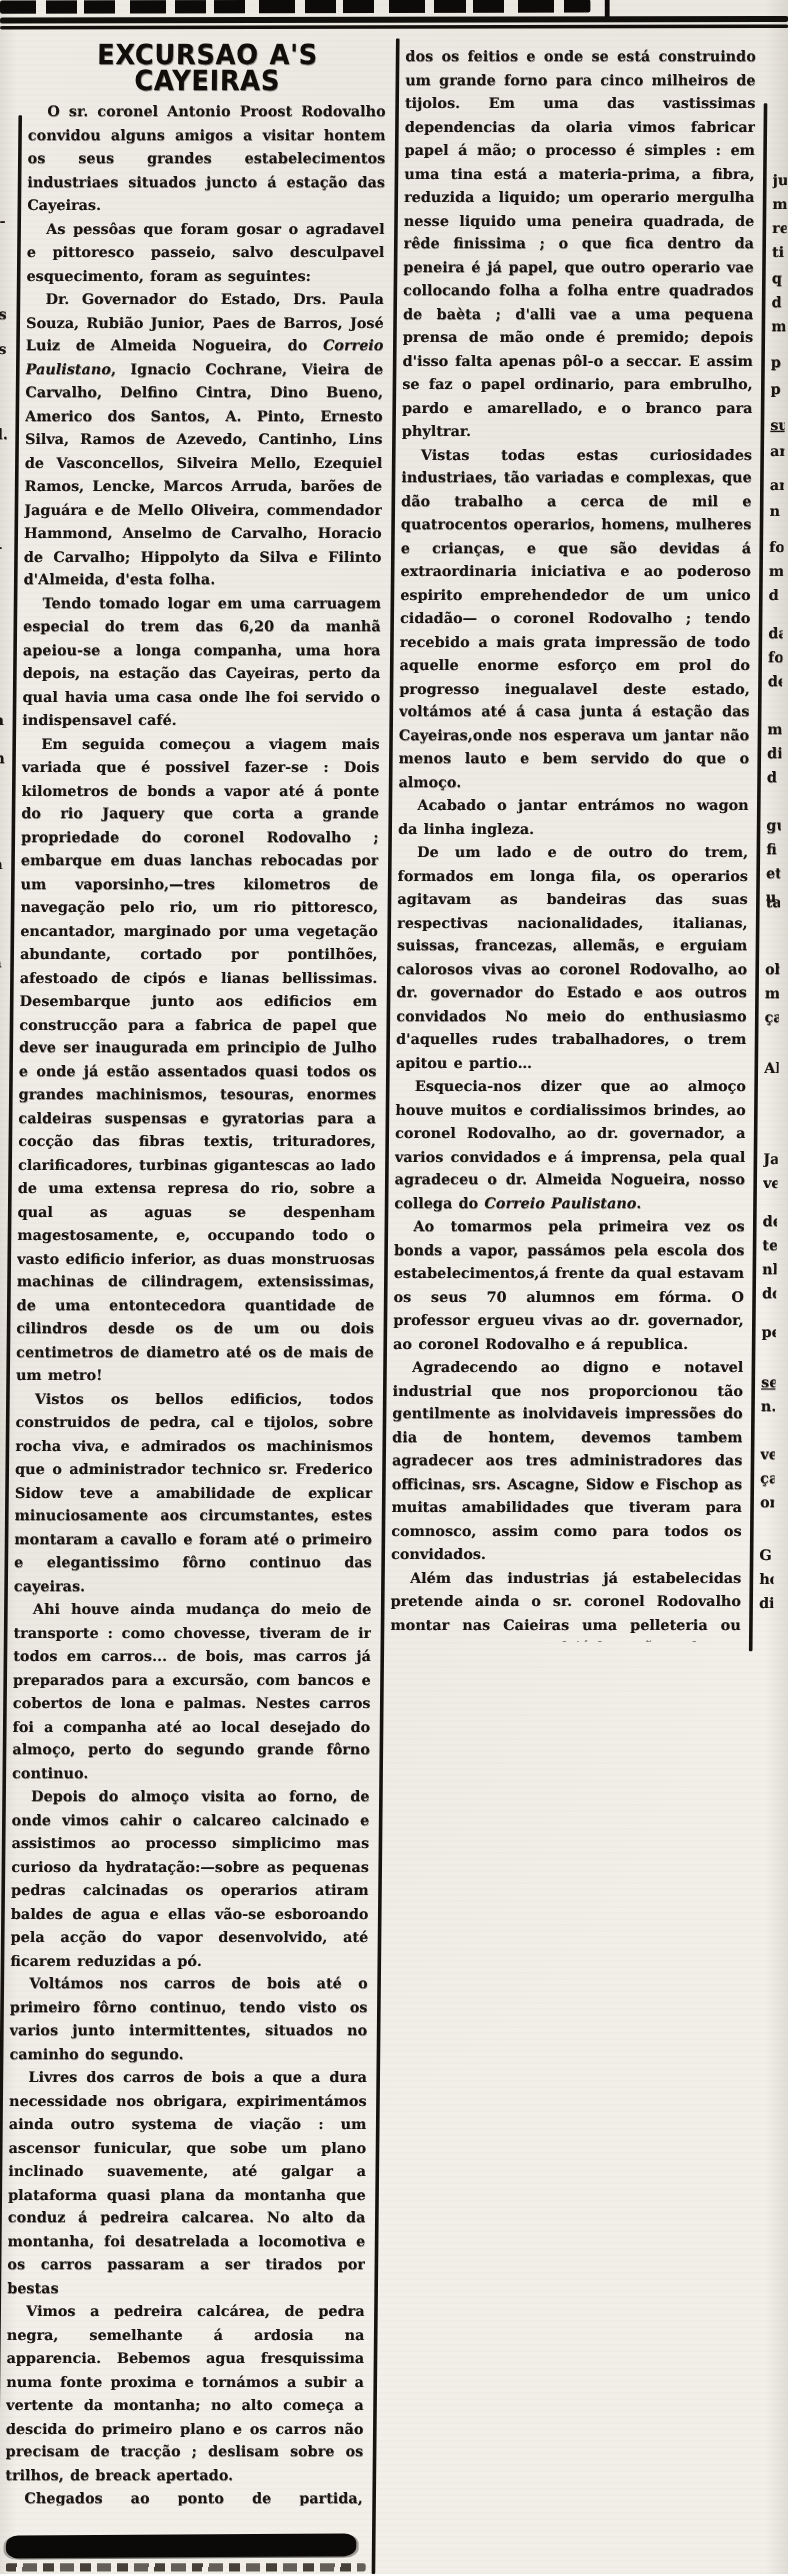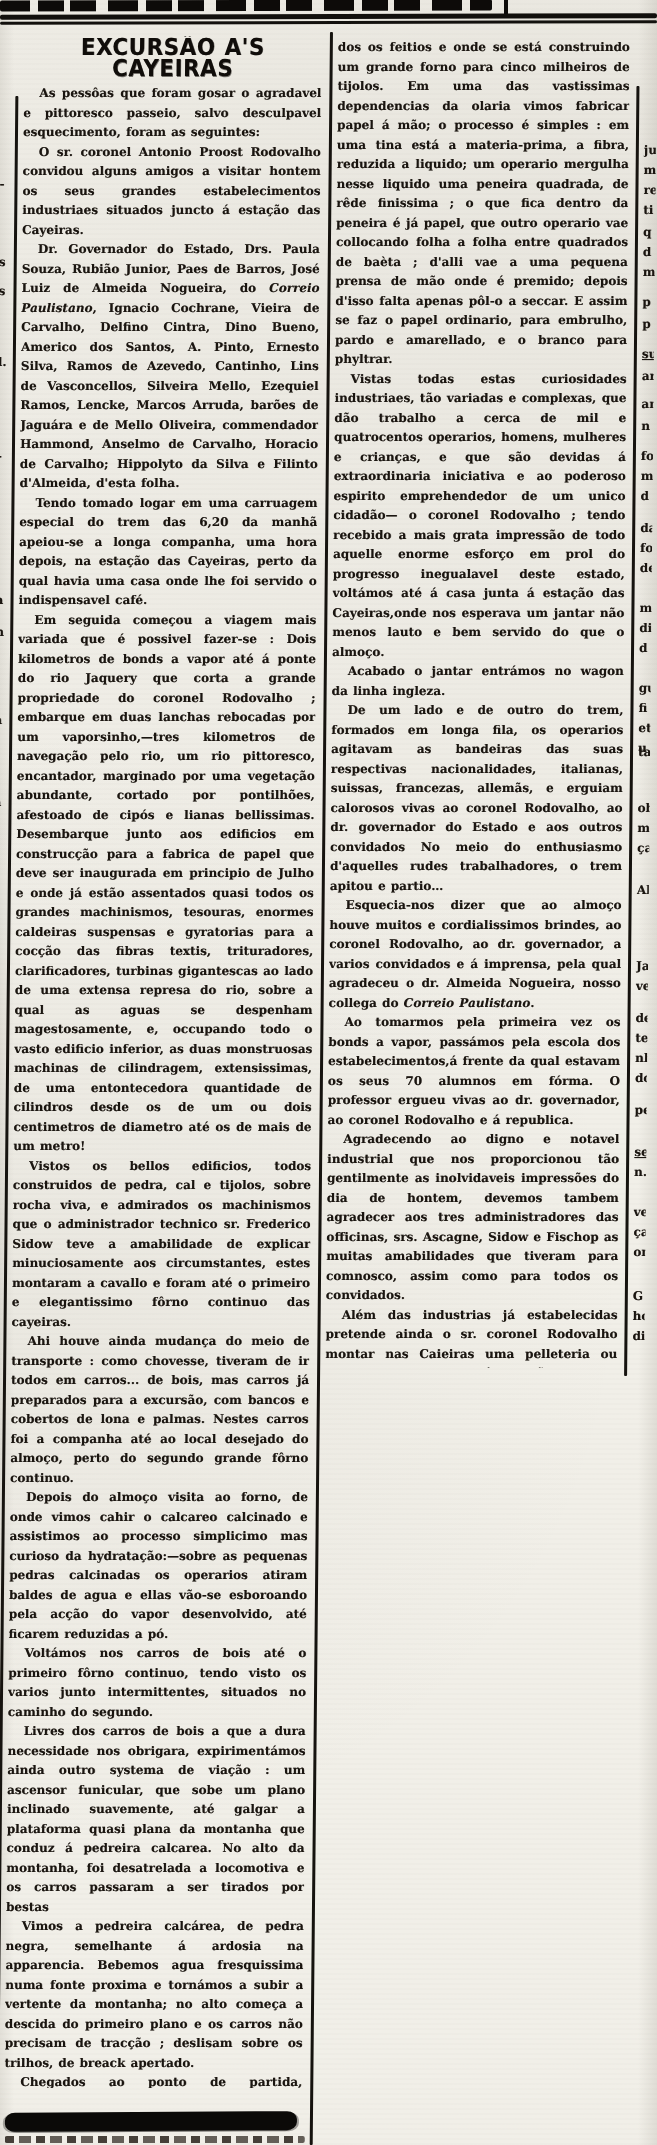--- a/index.html
+++ b/index.html
@@ -109,22 +109,22 @@
         <span class="frag" style="top: 448px;">.</span>
         <span class="frag" style="top: 516px;">a</span>
         <span class="frag" style="top: 548px;">n</span>
         <span class="frag" style="top: 636px;">a</span>
         <span class="frag" style="top: 718px;">a</span>
       </div>
 
     <div class="col col-left">
       <h1 class="headline">EXCURSÃO A'S CAYEIRAS</h1>
       <div>
+          <p class="para"><span>O sr. coronel Antonio Proost Rodovalho convidou alguns amigos a visitar hontem os seus grandes estabelecimentos industriaes situados juncto á estação das Cayeiras.</span></p>
           <p class="para"><span>As pessôas que foram gosar o agradavel e pittoresco passeio, salvo desculpavel esquecimento, foram as seguintes:</span></p>
-          <p class="para"><span>O sr. coronel Antonio Proost Rodovalho convidou alguns amigos a visitar hontem os seus grandes estabelecimentos industriaes situados juncto á estação das Cayeiras.</span></p>
           <p class="para"><span>Dr. Governador do Estado, Drs. Paula Souza, Rubião Junior, Paes de Barros, José Luiz de Almeida Nogueira, do </span><span class="it">Correio Paulistano</span><span>, Ignacio Cochrane, Vieira de Carvalho, Delfino Cintra, Dino Bueno, Americo dos Santos, A. Pinto, Ernesto Silva, Ramos de Azevedo, Cantinho, Lins de Vasconcellos, Silveira Mello, Ezequiel Ramos, Lencke, Marcos Arruda, barões de Jaguára e de Mello Oliveira, commendador Hammond, Anselmo de Carvalho, Horacio de Carvalho; Hippolyto da Silva e Filinto d'Almeida, d'esta folha.</span></p>
           <p class="para"><span>Tendo tomado logar em uma carruagem especial do trem das 6,20 da manhã apeiou-se a longa companha, uma hora depois, na estação das Cayeiras, perto da qual havia uma casa onde lhe foi servido o indispensavel café.</span></p>
           <p class="para"><span>Em seguida começou a viagem mais variada que é possivel fazer-se : Dois kilometros de bonds a vapor até á ponte do rio Jaquery que corta a grande propriedade do coronel Rodovalho ; embarque em duas lanchas rebocadas por um vaporsinho,—tres kilometros de navegação pelo rio, um rio pittoresco, encantador, marginado por uma vegetação abundante, cortado por pontilhões, afestoado de cipós e lianas bellissimas. Desembarque junto aos edificios em construcção para a fabrica de papel que deve ser inaugurada em principio de Julho e onde já estão assentados quasi todos os grandes machinismos, tesouras, enormes caldeiras suspensas e gyratorias para a cocção das fibras textis, trituradores, clarificadores, turbinas gigantescas ao lado de uma extensa represa do rio, sobre a qual as aguas se despenham magestosamente, e, occupando todo o vasto edificio inferior, as duas monstruosas machinas de cilindragem, extensissimas, de uma entontecedora quantidade de cilindros desde os de um ou dois centimetros de diametro até os de mais de um metro!</span></p>
           <p class="para"><span>Vistos os bellos edificios, todos construidos de pedra, cal e tijolos, sobre rocha viva, e admirados os machinismos que o administrador technico sr. Frederico Sidow teve a amabilidade de explicar minuciosamente aos circumstantes, estes montaram a cavallo e foram até o primeiro e elegantissimo fôrno continuo das cayeiras.</span></p>
           <p class="para"><span>Ahi houve ainda mudança do meio de transporte : como chovesse, tiveram de ir todos em carros... de bois, mas carros já preparados para a excursão, com bancos e cobertos de lona e palmas. Nestes carros foi a companha até ao local desejado do almoço, perto do segundo grande fôrno continuo.</span></p>
           <p class="para"><span>Depois do almoço visita ao forno, de onde vimos cahir o calcareo calcinado e assistimos ao processo simplicimo mas curioso da hydratação:—sobre as pequenas pedras calcinadas os operarios atiram baldes de agua e ellas vão-se esboroando pela acção do vapor desenvolvido, até ficarem reduzidas a pó.</span></p>
           <p class="para"><span>Voltámos nos carros de bois até o primeiro fôrno continuo, tendo visto os varios junto intermittentes, situados no caminho do segundo.</span></p>
           <p class="para"><span>Livres dos carros de bois a que a dura necessidade nos obrigara, expirimentámos ainda outro systema de viação : um ascensor funicular, que sobe um plano inclinado suavemente, até galgar a plataforma quasi plana da montanha que conduz á pedreira calcarea. No alto da montanha, foi desatrelada a locomotiva e os carros passaram a ser tirados por bestas</span></p>
           <p class="para"><span>Vimos a pedreira calcárea, de pedra negra, semelhante á ardosia na apparencia. Bebemos agua fresquissima numa fonte proxima e tornámos a subir a vertente da montanha; no alto começa a descida do primeiro plano e os carros não precisam de tracção ; deslisam sobre os trilhos, de breack apertado.</span></p>
           <p class="para"><span>Chegados ao ponto de partida, esperavam-nos a pequena locomotiva com os seus dois carros, que nos conduziram até á grande olaria, onde assistimos á fabricação rapida de tijolos e telhas de to-</span></p>

